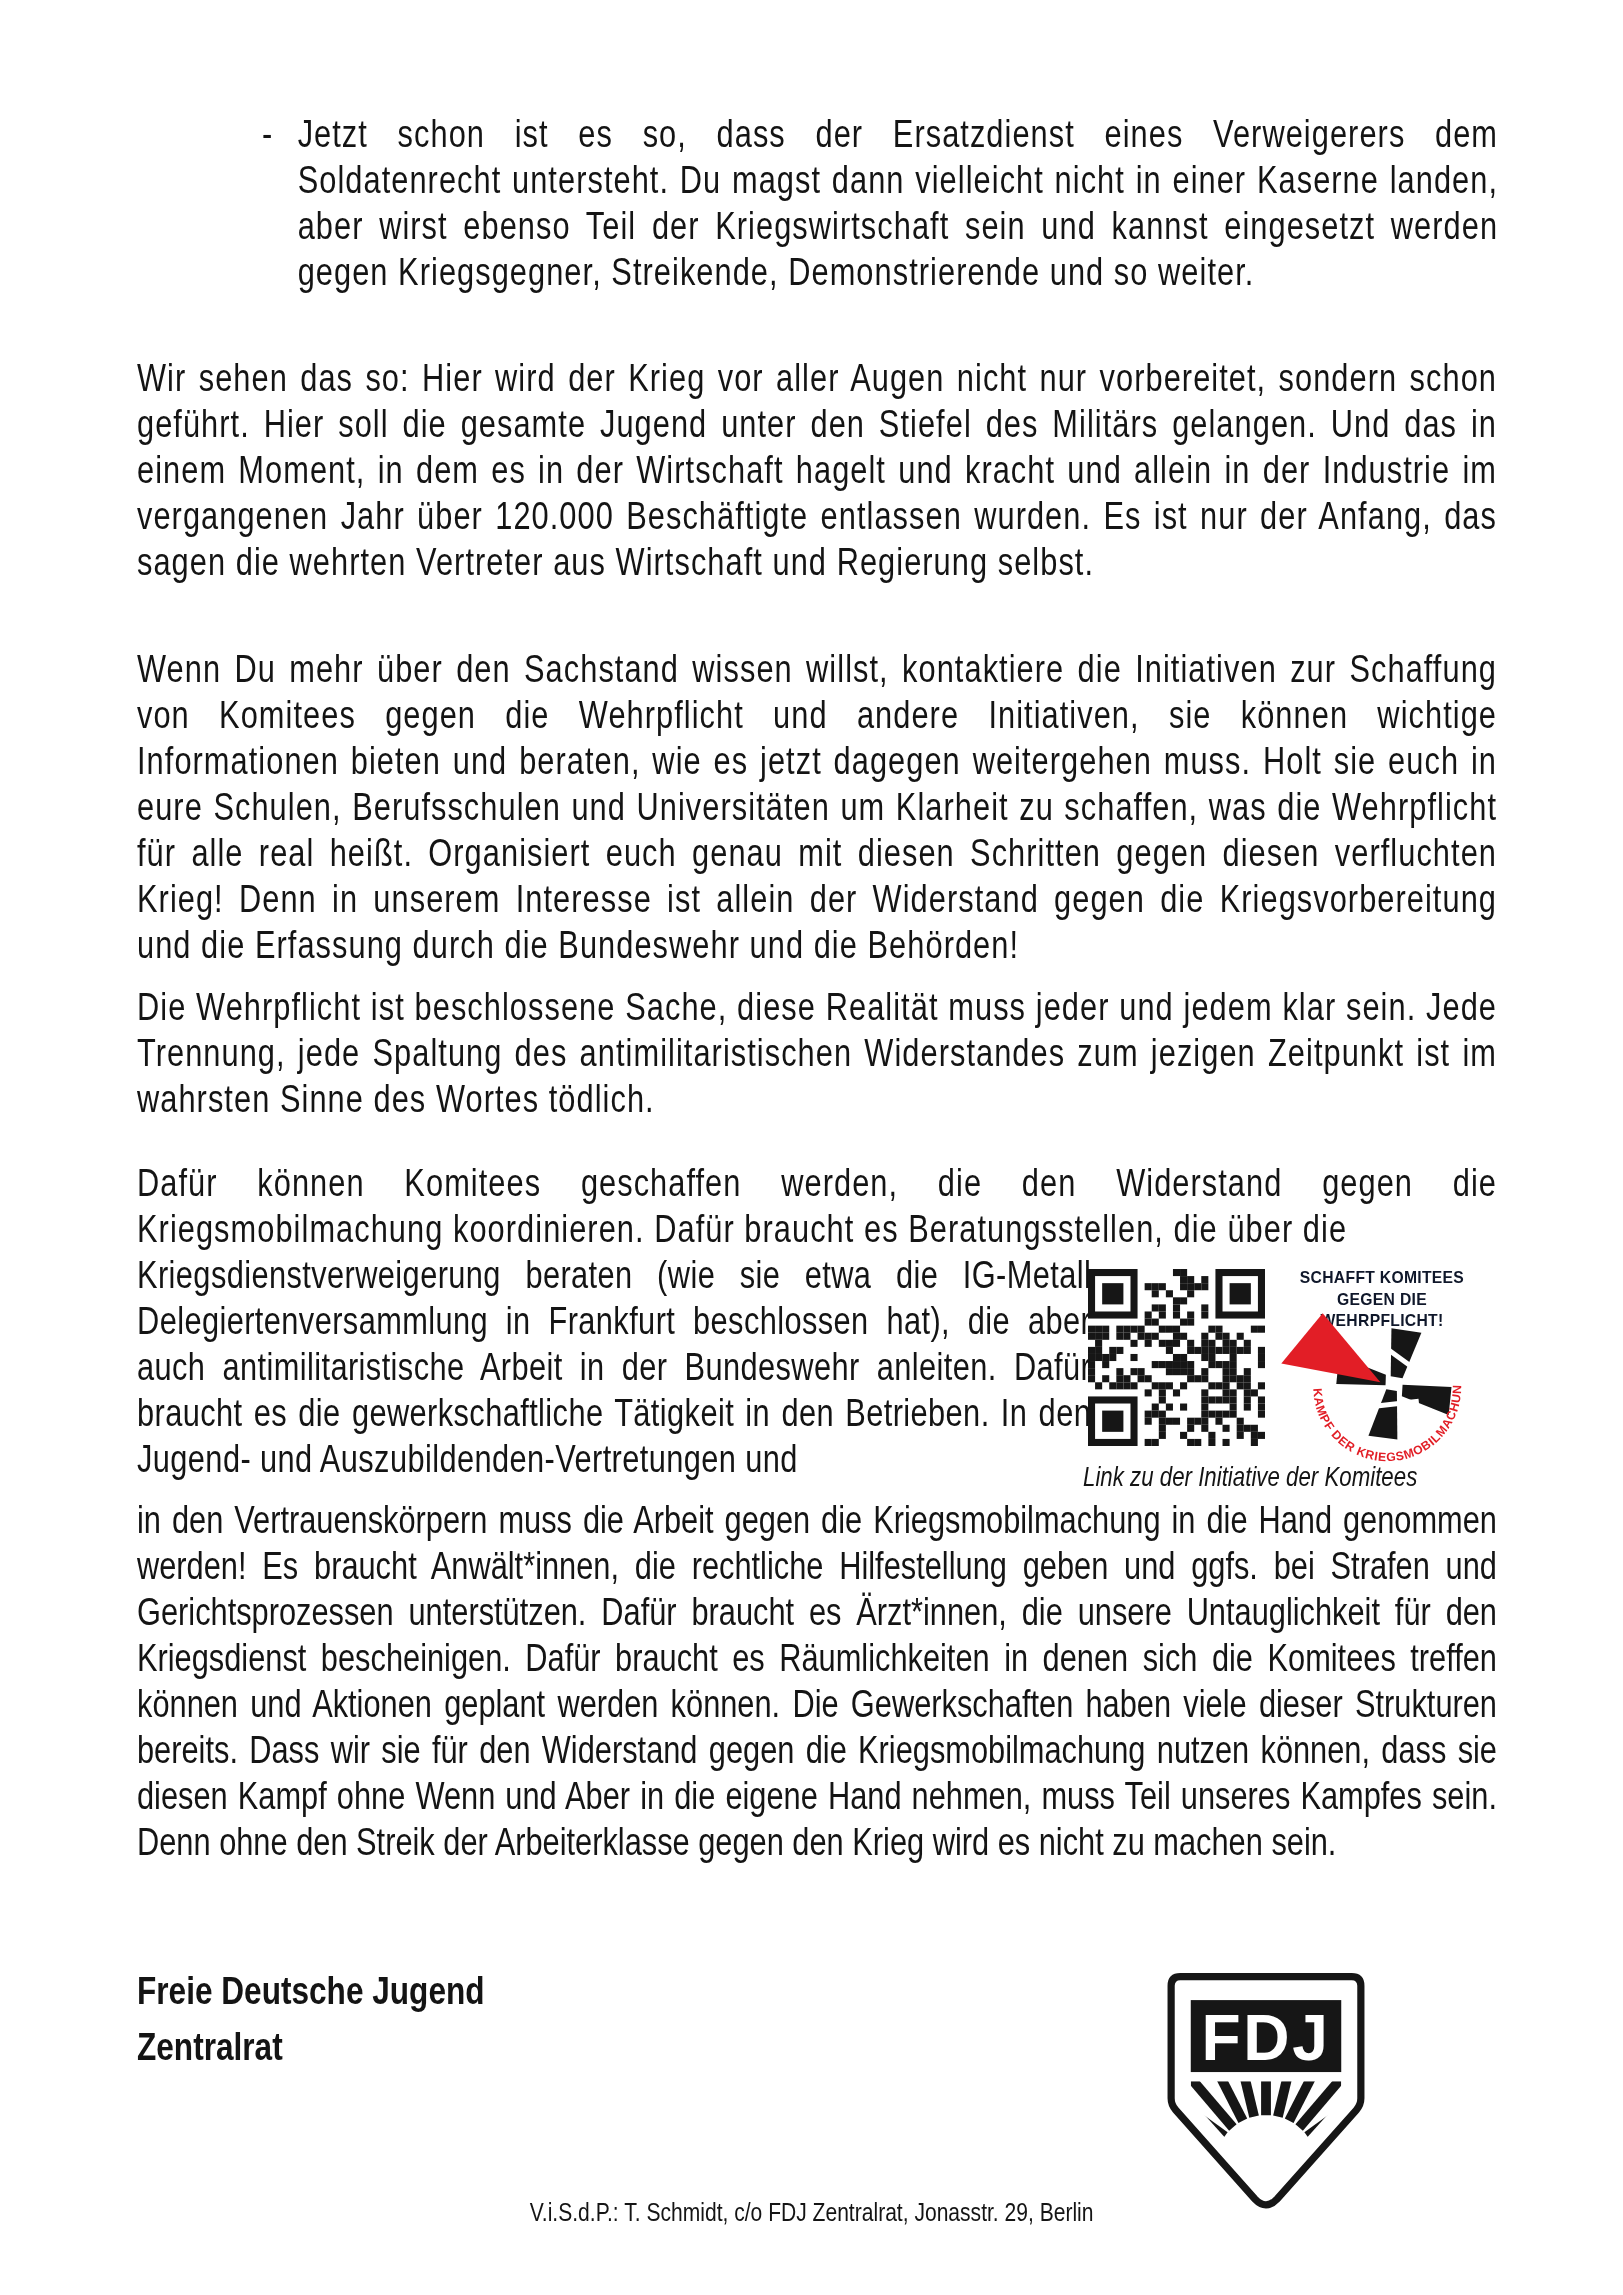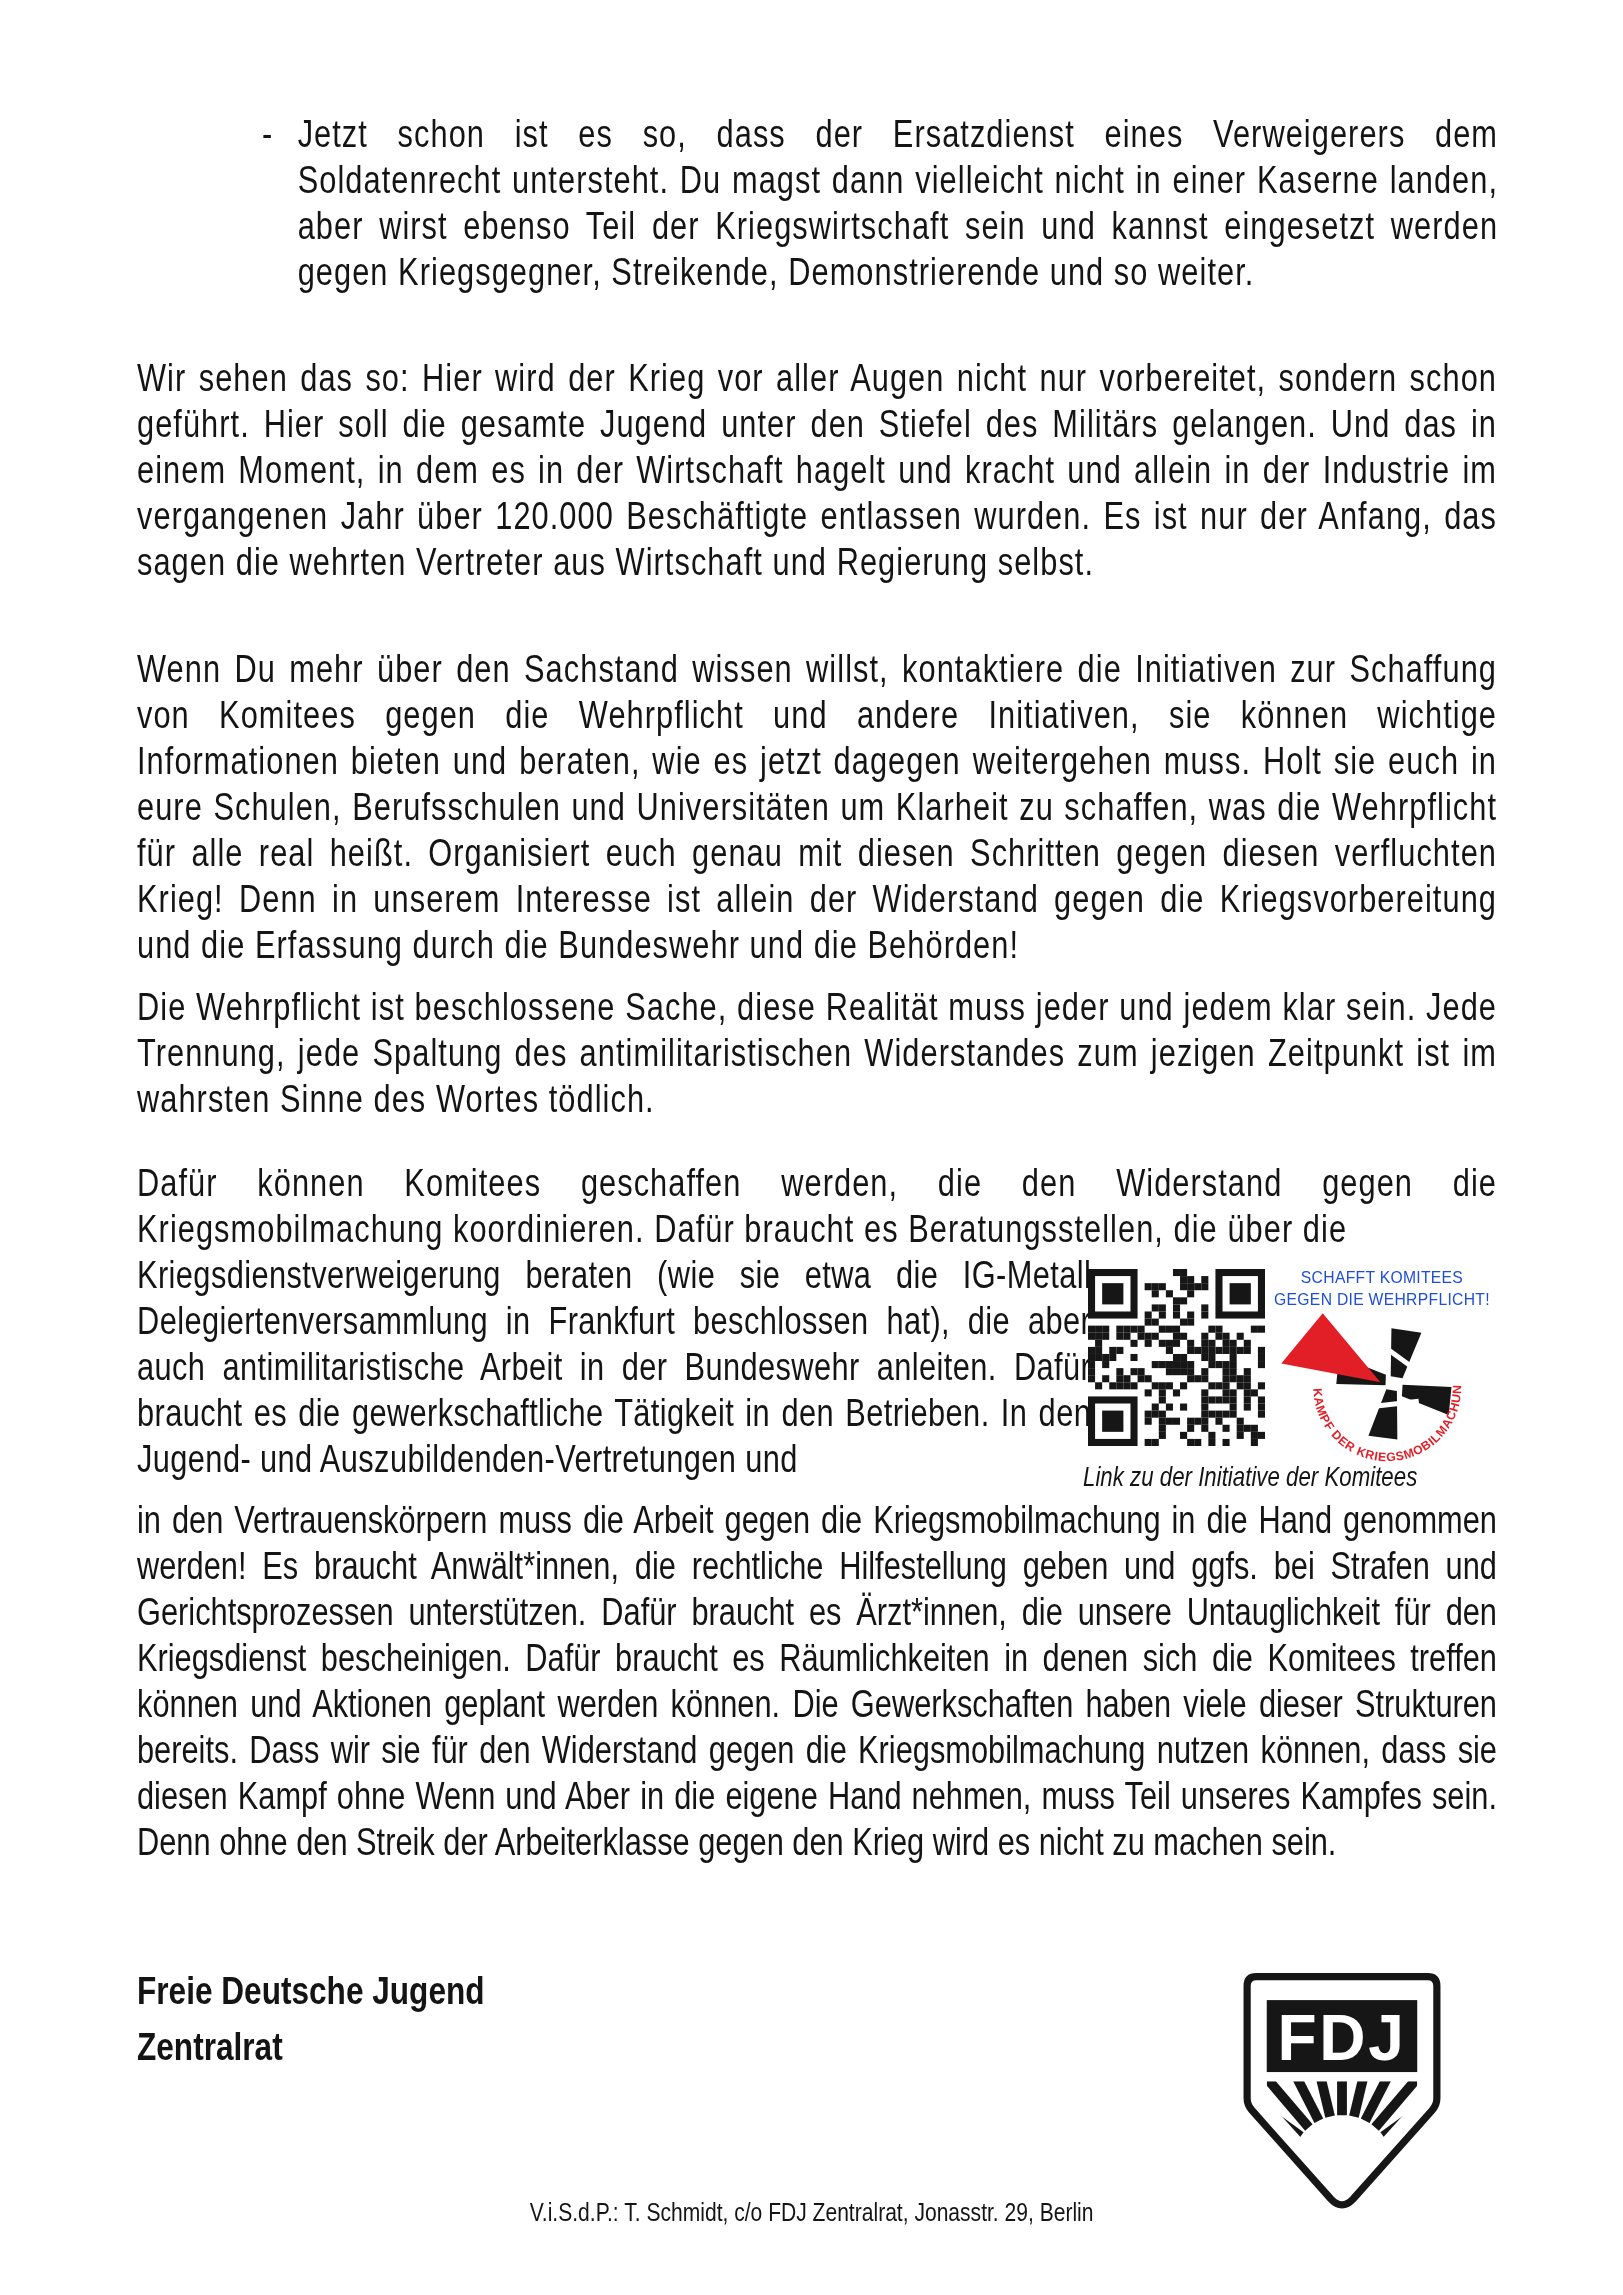--- a/index.html
+++ b/index.html
@@ -5,30 +5,30 @@
   html,body{margin:0;padding:0;background:#ffffff;}
   .page{position:relative;width:1623px;height:2295px;background:#ffffff;overflow:hidden;
         font-family:"Liberation Sans","DejaVu Sans",sans-serif;color:#141414;}
   .body-para{position:absolute;font-size:38px;line-height:46px;letter-spacing:1.3px;
              text-align:justify;transform:scaleX(0.81);transform-origin:0 0;
              hyphens:none;color:#141414;}
   .bullet-row{display:flex;align-items:flex-start;}
   .bullet-dash{flex:0 0 44px;}
   .bullet-body{flex:1;text-align:justify;}
   .slogan{position:absolute;left:1274px;top:1267px;width:216px;text-align:center;
-          font-weight:normal;font-size:15.7px;line-height:21.6px;letter-spacing:0.3px;color:#1d4ed8;}
+          font-weight:bold;font-size:15.7px;line-height:21.6px;letter-spacing:0.3px;color:#0f172a;}
   .caption{position:absolute;left:1083px;top:1460px;width:510px;font-size:27.5px;line-height:34px;
            font-style:italic;transform:scaleX(0.81);transform-origin:0 0;white-space:nowrap;}
   .signature{position:absolute;left:137px;top:1963px;width:785px;font-size:39px;line-height:56px;
              font-weight:bold;transform:scaleX(0.81);transform-origin:0 0;}
   .footer{position:absolute;left:0;top:2196px;width:2004px;text-align:center;font-size:26px;
           line-height:33px;transform:scaleX(0.81);transform-origin:0 0;white-space:nowrap;color:#141414;}
   .qr-box{position:absolute;left:1088px;top:1269px;width:177px;height:177px;}
   .logo-box{position:absolute;left:1273px;top:1312px;width:216px;height:163px;}
-  .shield-box{position:absolute;left:1240px;top:1970px;width:204px;height:246px;}
+  .shield-box{position:absolute;left:1164px;top:1970px;width:204px;height:246px;}
   svg{display:block;}
 </style>
 </head>
 <body>
 
 <div class="page">
 
   <div class="body-para bullet-row" style="left:262px;top:111px;width:1526px;">
     <span class="bullet-dash">-</span>
     <span class="bullet-body">Jetzt schon ist es so, dass der Ersatzdienst eines Verweigerers dem Soldatenrecht untersteht. Du magst dann vielleicht nicht in einer Kaserne landen, aber wirst ebenso Teil der Kriegswirtschaft sein und kannst eingesetzt werden gegen Kriegsgegner, Streikende, Demonstrierende und so weiter.</span>

